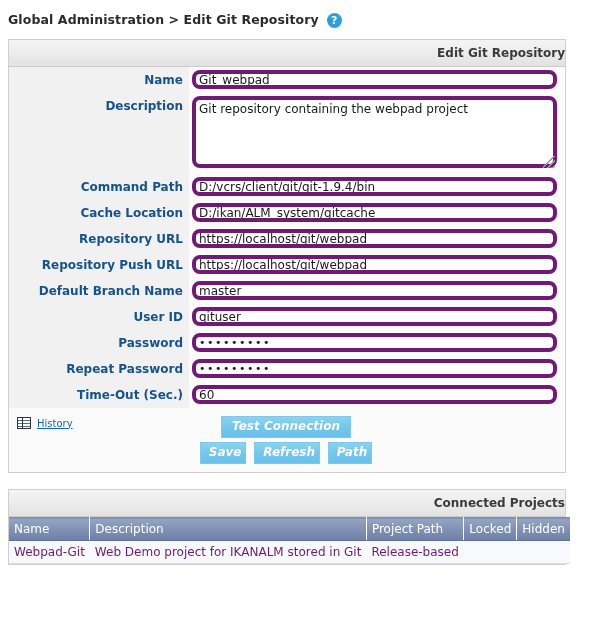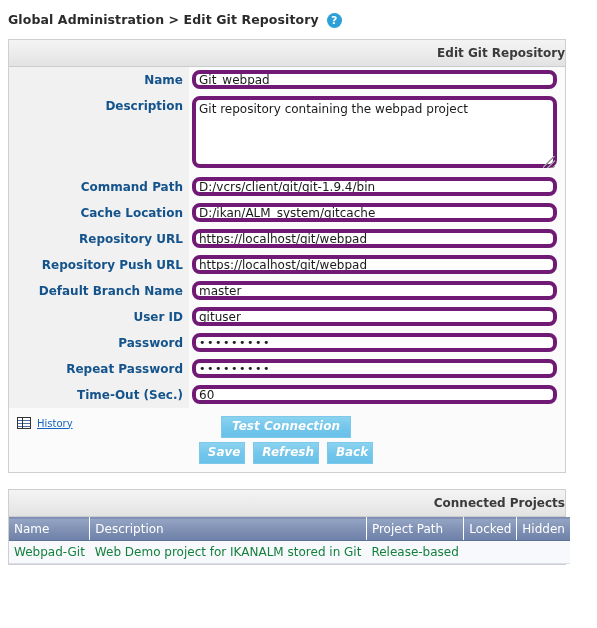--- a/index.html
+++ b/index.html
@@ -210,21 +210,21 @@
     border-top: 1px solid #7e8fb3;
     border-bottom: 1px solid #5f7196;
     white-space: nowrap;
     font-size: 12px;
   }
   .grid th:last-child { border-right: none; }
   .grid td {
     background: #f7f9fc;
     padding: 4px 5px;
     border-bottom: 1px solid #d9dfe8;
-    color: #15803d;
+    color: #701a75;
     white-space: nowrap;
   }
   .grid-footer {
     background: #fbfbfb;
     font-weight: bold;
     font-size: 12px;
     color: #2b2b2b;
     padding: 6px 8px 8px 8px;
   }
   .col-name { width: 77px; }
@@ -332,21 +332,21 @@
             <div class="history-link">
               <span class="hist-icon"></span>
               <span class="history-label">History</span>
             </div>
             <div class="btn-row btn-row-1">
               <span class="btn btn-wide">Test Connection</span>
             </div>
             <div class="btn-row btn-row-2">
               <span class="btn">Save</span>
               <span class="btn">Refresh</span>
-              <span class="btn">Back</span>
+              <span class="btn">Path</span>
             </div>
           </div>
         </td>
       </tr>
     </tbody>
   </table>
 </div>
 
 <div class="panel" style="margin-top:16px;">
   <div class="panel-title">Connected Projects</div>

